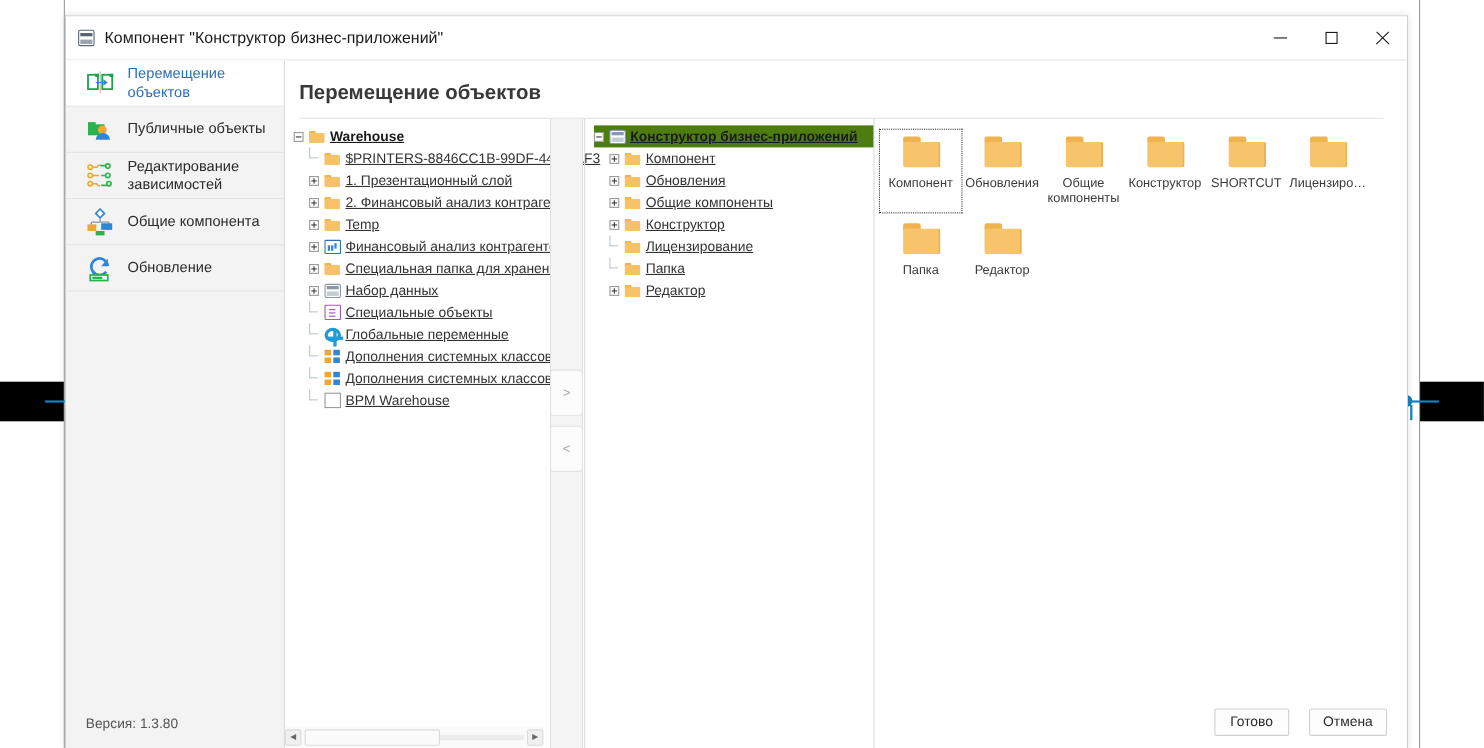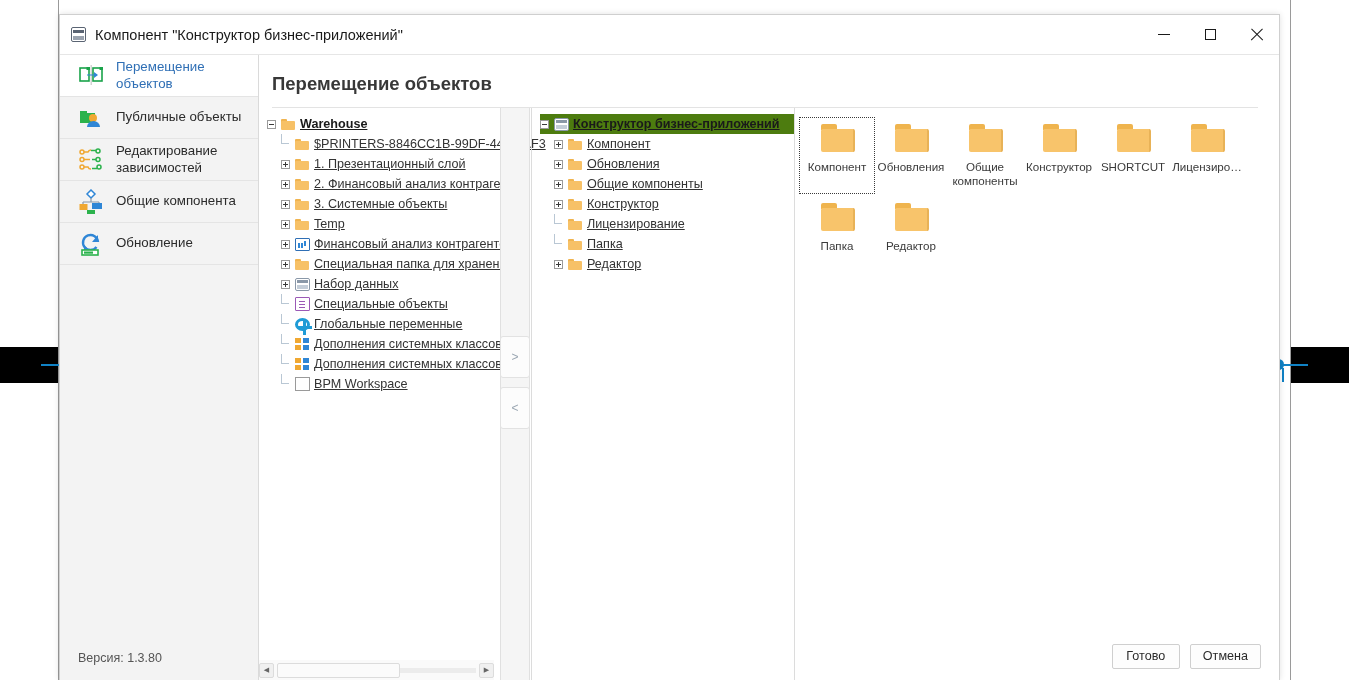--- a/index.html
+++ b/index.html
@@ -292,21 +292,21 @@
   }
   .icell .ilabel {
     font-size: 11.6px; color: #3a3a3a; line-height: 1.25;
     word-wrap: break-word;
   }
 
   
   #footer {
     position: absolute; right: 0; bottom: 0; width: 100%;
     height: 48px; display: flex; align-items: center;
-    justify-content: flex-end; padding-right: 18px; gap: 10px;
+    justify-content: flex-end; padding-right: 18px; gap: 18px;
   }
   .dlgbtn {
     min-width: 68px; height: 25px; padding: 0 12px;
     background: #fdfdfd; border: 1px solid #cfcfcf; border-radius: 2px;
     font-size: 12.6px; color: #2b2b2b; cursor: pointer;
     font-family: "Liberation Sans", sans-serif;
   }
 </style>
 </head>
 <body>
@@ -448,25 +448,20 @@
                 <span class="tlabel">1. Презентационный слой</span>
               </div>
               <div class="tnode" style="padding-left: 14px;">
                 <span class="expander plus"></span>
                 <span class="ico ico-folder"></span>
                 <span class="tlabel">2. Финансовый анализ контрагентов</span>
               </div>
               <div class="tnode" style="padding-left: 14px;">
                 <span class="expander plus"></span>
                 <span class="ico ico-folder"></span>
-                <span class="tlabel">3. Системные объекты</span>
-              </div>
-              <div class="tnode" style="padding-left: 14px;">
-                <span class="expander plus"></span>
-                <span class="ico ico-folder"></span>
                 <span class="tlabel">Temp</span>
               </div>
               <div class="tnode" style="padding-left: 14px;">
                 <span class="expander plus"></span>
                 <span class="ico ico-chart"></span>
                 <span class="tlabel">Финансовый анализ контрагентов</span>
               </div>
               <div class="tnode" style="padding-left: 14px;">
                 <span class="expander plus"></span>
                 <span class="ico ico-folder"></span>
@@ -493,21 +488,21 @@
                 <span class="tlabel">Дополнения системных классов</span>
               </div>
               <div class="tnode" style="padding-left: 14px;">
                 <span class="stub"></span>
                 <span class="ico ico-classes"></span>
                 <span class="tlabel">Дополнения системных классов</span>
               </div>
               <div class="tnode" style="padding-left: 14px;">
                 <span class="stub"></span>
                 <span class="ico ico-page"></span>
-                <span class="tlabel">BPM Workspace</span>
+                <span class="tlabel">BPM Warehouse</span>
               </div>
             </div>
           <div class="hscroll" style="width:235px;">
             <div class="sb-arrow">◀</div>
             <div class="sb-track">
               <div class="sb-thumb"></div>
             </div>
             <div class="sb-arrow">▶</div>
           </div>
         </div>

